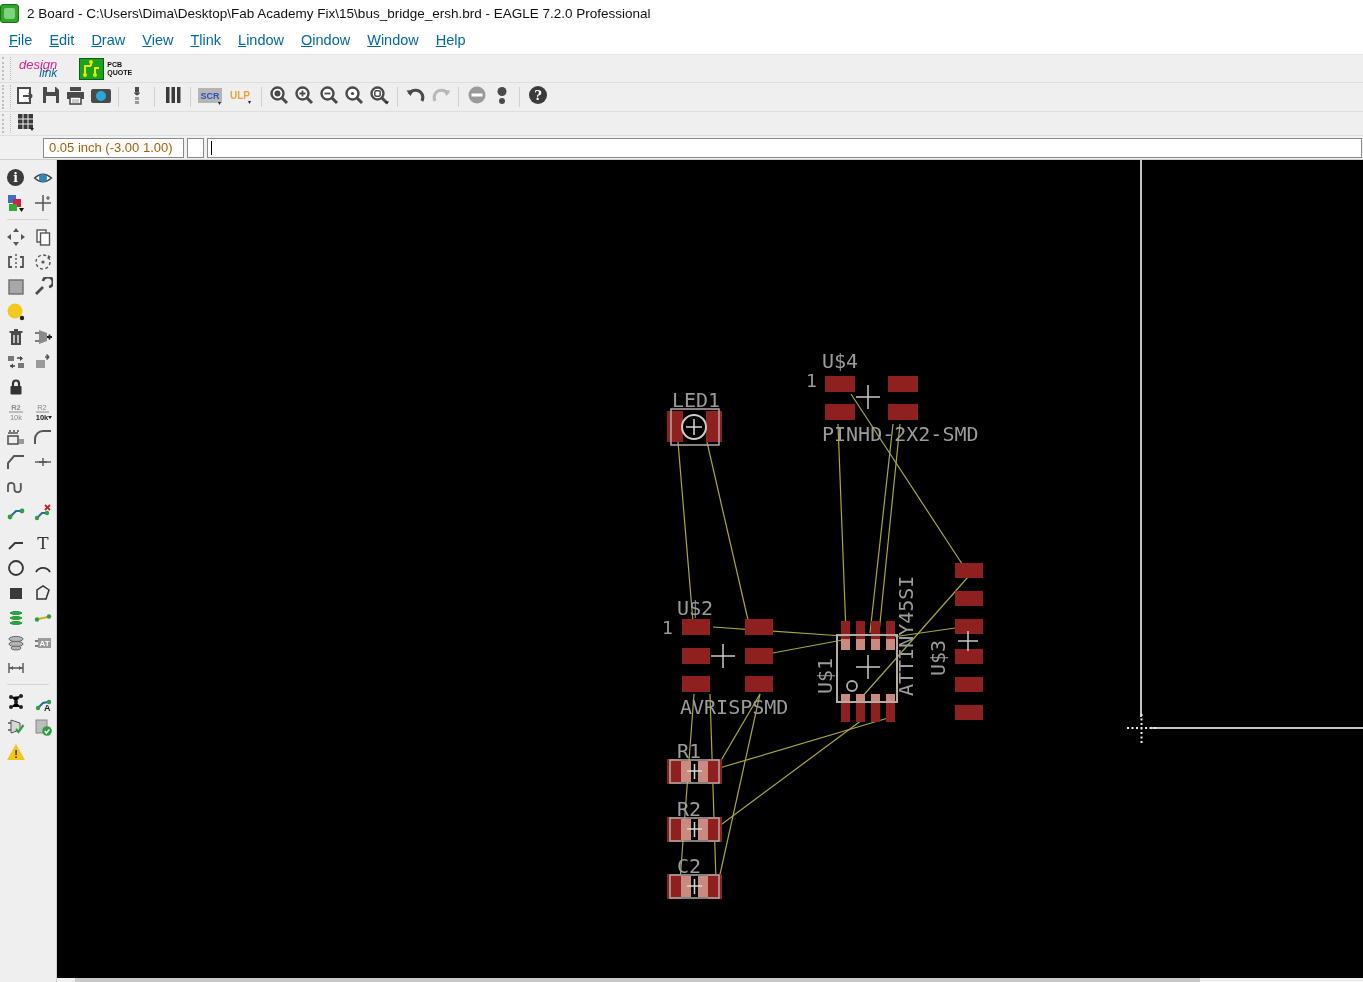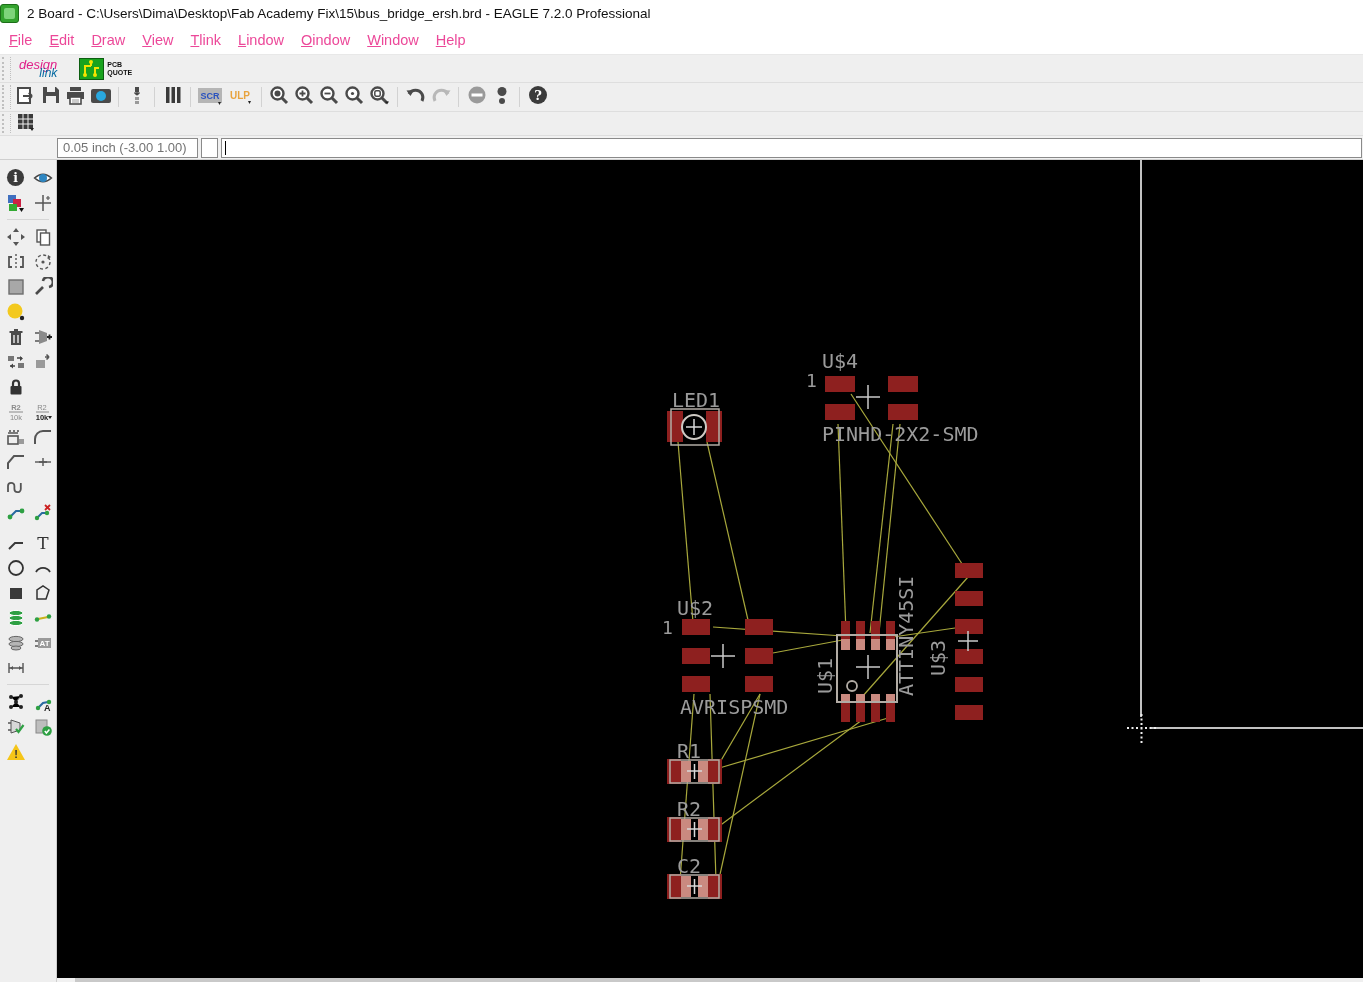--- a/index.html
+++ b/index.html
@@ -1,36 +1,36 @@
 <!DOCTYPE html>
 <html><head>
 <meta charset="utf-8">
 <style>
   html,body{margin:0;padding:0}
   body{width:1363px;height:982px;overflow:hidden;background:#fff;
        font-family:"Liberation Sans",sans-serif;-webkit-font-smoothing:antialiased}
   .titlebar{height:26px;display:flex;align-items:center;gap:8px;background:#fff;font-size:13.5px;color:#111}
   .appicon{width:17px;height:17px;border-radius:3px;background:#34a32e;border:1px solid #1c6e18;position:relative;flex:0 0 auto}
   .appicon:before{content:"";position:absolute;left:3px;top:3px;right:3px;bottom:3px;background:#7ed47a;border-radius:2px}
-  .menubar{height:28px;display:flex;align-items:center;background:#fff;font-size:14.5px;color:#ec4899;padding-left:9px;border-bottom:1px solid #e8e8e8}
+  .menubar{height:28px;display:flex;align-items:center;background:#fff;font-size:14.5px;color:#0369a1;padding-left:9px;border-bottom:1px solid #e8e8e8}
   .menu-item{margin-right:17px;cursor:default}
   .mk{text-decoration:underline}
   .tb{background:#efefef;display:flex;align-items:center;border-bottom:1px solid #dedede}
   .tb1{height:27px}.tb2{height:28px}.tb3{height:23px}
   .handle{align-self:stretch;width:6px;margin:2px 2px 2px 2px;border-left:2px dotted #bfbfbf;border-right:1px dotted #bfbfbf}
   .tbtn{width:25px;height:24px;display:flex;align-items:flex-start;justify-content:center;flex:0 0 auto}
   .sep{width:1px;height:20px;background:#d2d2d2;margin:0 5px;flex:0 0 auto}
   .dlogo{display:flex;flex-direction:column;line-height:10px;margin:0 10px 0 6px;font-weight:normal;font-style:italic}
   .dlogo .d1{color:#e0218a;font-size:13px;letter-spacing:0}
   .dlogo .d2{color:#0369a1;font-size:12px;align-self:flex-end;margin-top:-2px}
   .pcbq{display:flex;align-items:center;gap:3px;margin-left:12px}
   .pcbq .gbox{width:23px;height:20px;background:#19a31e;border:1px solid #0c5e10;position:relative}
   .pcbq .txt{display:flex;flex-direction:column;font-size:7px;font-weight:bold;color:#111;line-height:8px}
   .coordrow{height:23px;background:#f1f1f1;display:flex;align-items:center;gap:3px;border-bottom:1px solid #cfcfcf}
-  .coordbox{margin-left:57px;width:134px;height:18px;background:#fff;border:1px solid #8a8a8a;font-size:13px;color:#737373;display:flex;align-items:center;padding-left:5px;white-space:nowrap}
+  .coordbox{margin-left:43px;width:134px;height:18px;background:#fff;border:1px solid #8a8a8a;font-size:13px;color:#a16207;display:flex;align-items:center;padding-left:5px;white-space:nowrap}
   .minibox{width:15px;height:18px;background:#fff;border:1px solid #8a8a8a}
   .cmdbox{flex:1;height:18px;background:#fff;border:1px solid #8a8a8a;display:flex;align-items:center;padding-left:3px;margin-right:1px}
   .caret{width:1px;height:14px;background:#000}
   .main{display:flex;height:827px}
   .sidebar{width:57px;background:#efefef;border-right:1px solid #cfcfcf;padding-top:5px;box-sizing:border-box}
   .srow{display:flex;padding-left:2px}
   .scell{width:27px;height:25px;display:flex;align-items:center;justify-content:center}
   .ssep{height:1px;background:#d6d6d6;margin:4px 7px}
   .canvascol{flex:1;display:flex;flex-direction:column;min-width:0}
   .canvas{width:1306px;height:818px;background:#000;position:relative;overflow:hidden}

